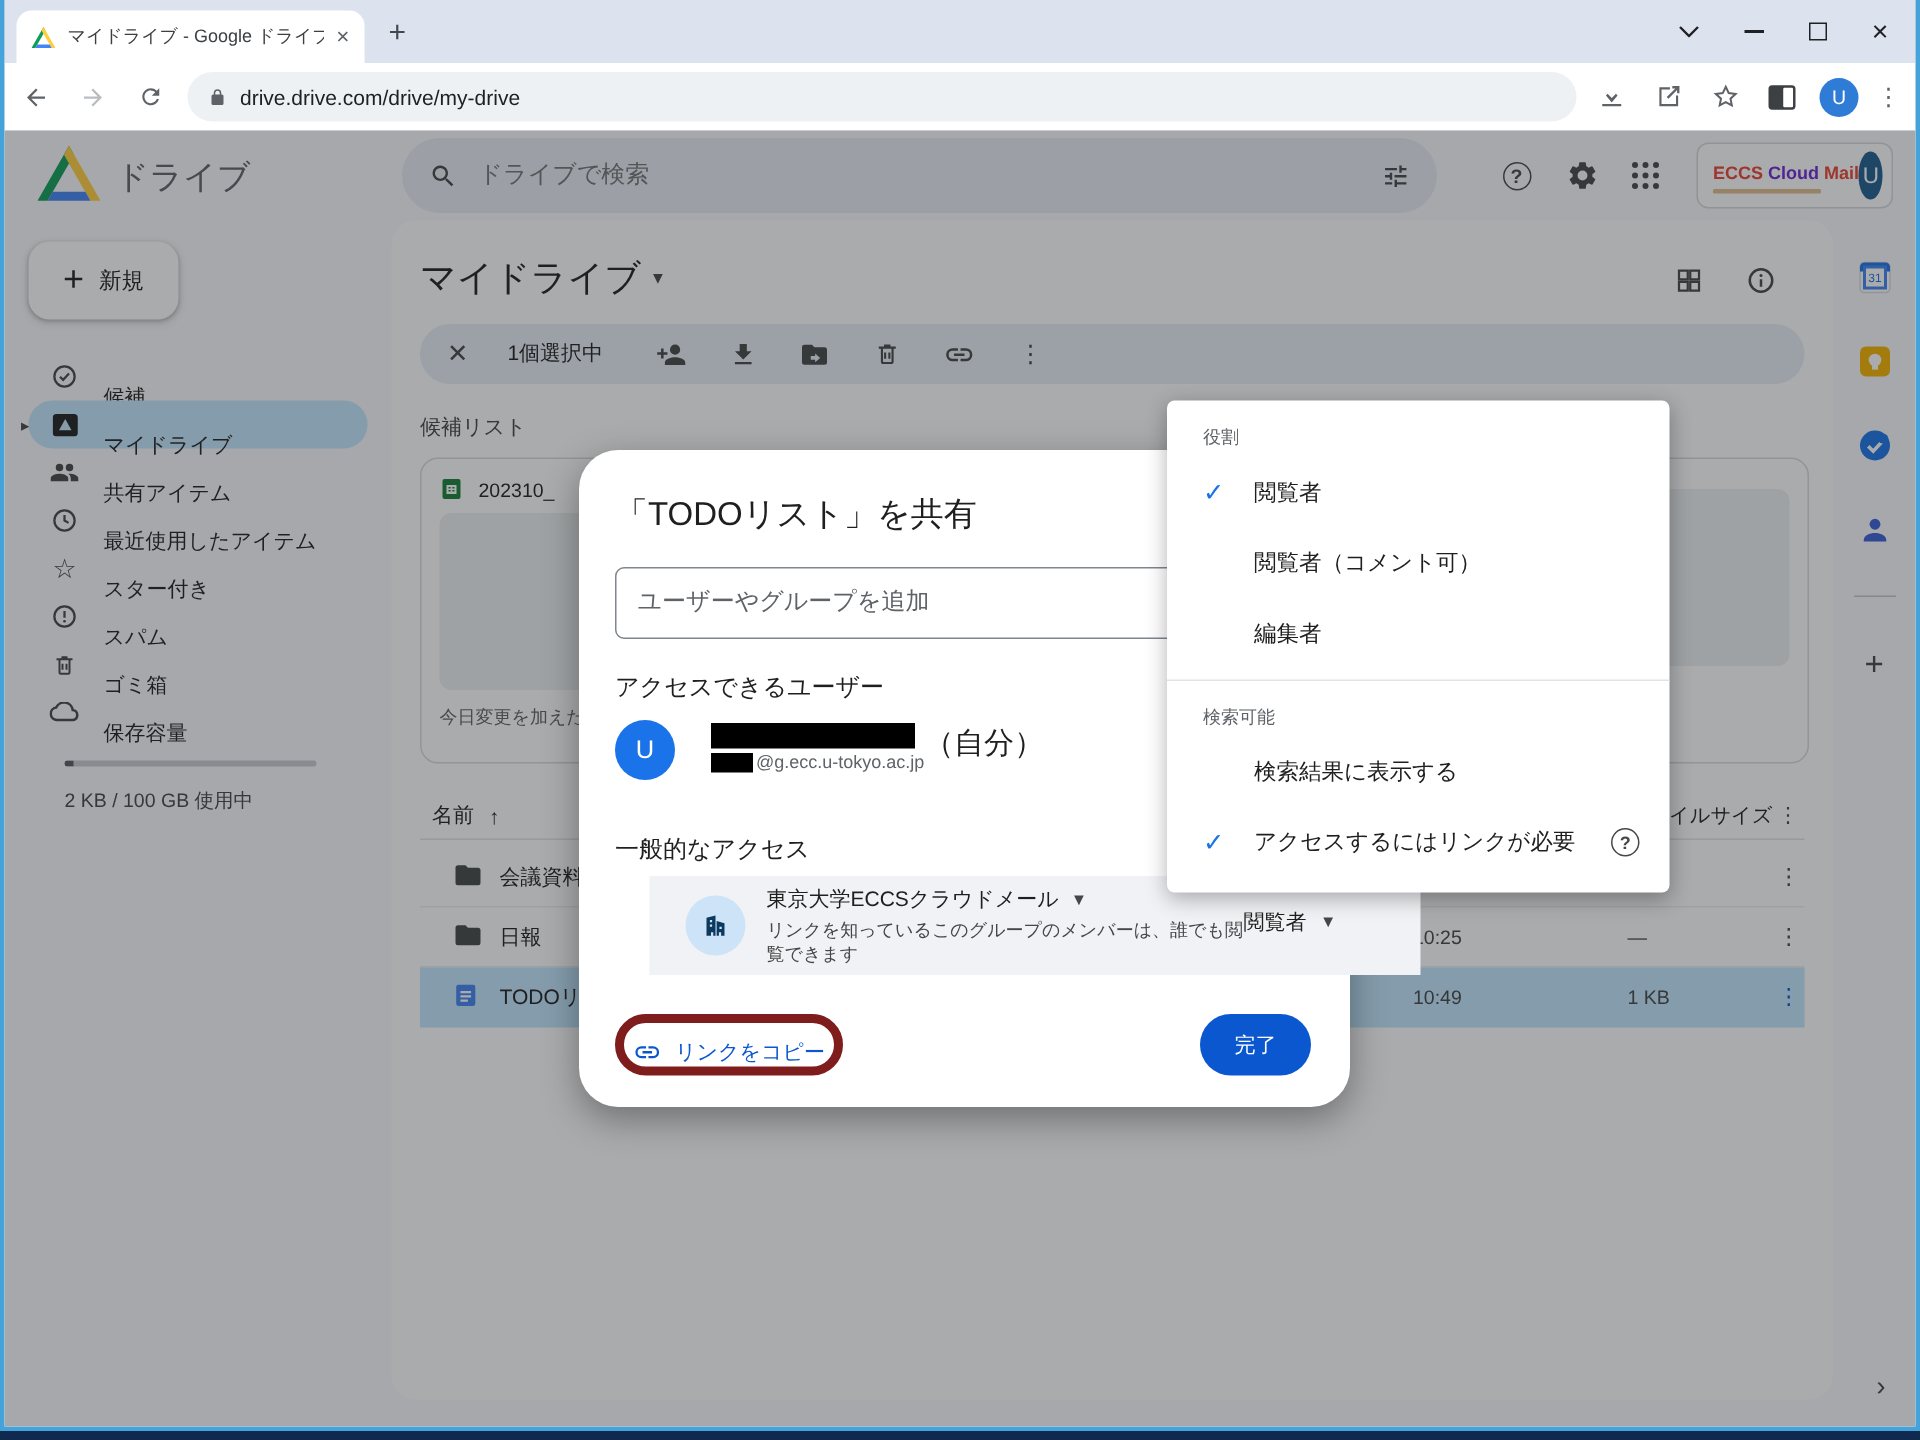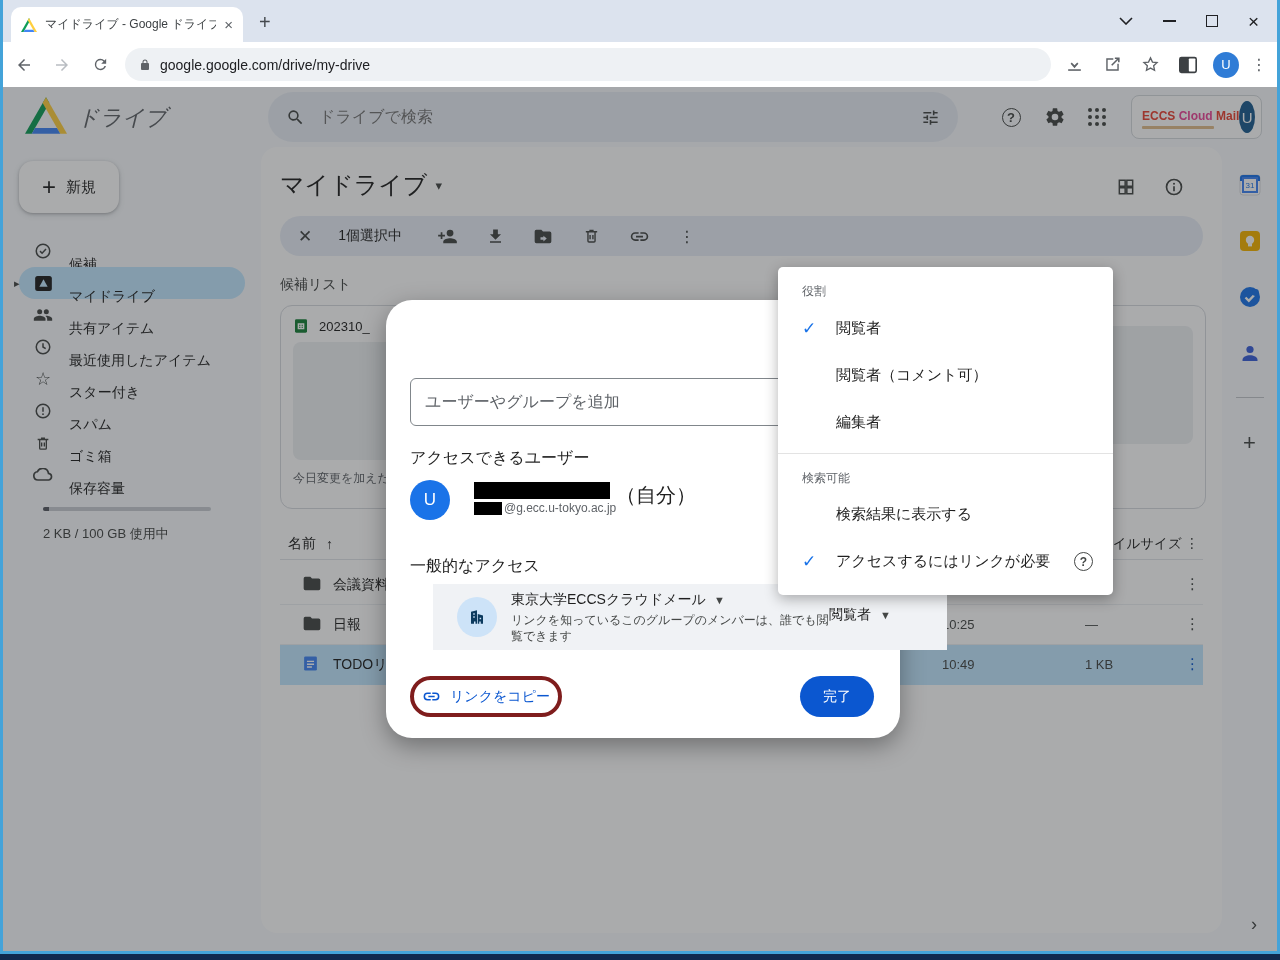--- a/index.html
+++ b/index.html
@@ -30,21 +30,21 @@
   .urltext { font-size:14px; color:#202124; }
   .tb-right { display:flex; align-items:center; gap:12px; padding-right:10px; }
   .tb-ic { width:26px; height:26px; display:flex; align-items:center; justify-content:center; color:#5f6368; }
   .tb-avatar { width:26px; height:26px; border-radius:50%; background:#2f7cd6; color:#fff; font-size:13px; display:flex; align-items:center; justify-content:center; }
   .dots-v { font-size:16px; color:#5f6368; letter-spacing:0; }
 
   
   .drivepage { position:absolute; top:87px; left:0; right:0; bottom:0; background:#f8fafd; }
   .drive-header { position:absolute; top:0; left:0; right:0; height:60px; }
   .drive-logo { position:absolute; left:22px; top:10px; }
-  .drive-name { position:absolute; left:74px; top:16px; font-size:22px; color:#5f6368;font-style:italic; }
+  .drive-name { position:absolute; left:74px; top:16px; font-size:22px; color:#5f6368; }
   .searchbar { position:absolute; left:265px; top:5px; width:690px; height:50px; background:#e9eef6; border-radius:25px;
                display:flex; align-items:center; padding:0 18px; gap:14px; }
   .searchbar input { border:none; outline:none; background:transparent; font-size:16px; color:#444746; flex:1; font-family:inherit; }
   .hd-ic { position:absolute; top:16px; width:28px; height:28px; display:flex; align-items:center; justify-content:center; color:#444746; }
   .help-circ { width:19px; height:19px; border:1.8px solid #444746; border-radius:50%; font-size:13px; display:flex; align-items:center; justify-content:center; color:#444746; font-weight:bold; }
   .eccs-badge { position:absolute; right:15px; top:8px; width:131px; height:44px; background:#fff; border:1px solid #d6dade; border-radius:8px;
                 display:flex; align-items:center; padding:0 6px 0 10px; }
   .eccs-words { flex:1; }
   .eccs-line1 { font-size:12px; font-weight:bold; white-space:nowrap; }
   .eccs-line2 { margin-top:2px; height:3px; width:72px; background:#c9872f; opacity:.55; border-radius:1px; }
@@ -118,22 +118,22 @@
   .owner-self { position:absolute; left:206px; top:4px; font-size:20px; color:#1f1f1f; }
   .redact-mail { position:absolute; left:64px; top:24px; width:28px; height:13px; background:#000; }
   .owner-mail { position:absolute; left:94px; top:23px; font-size:12px; color:#5f6368; }
   .group-row { position:absolute; left:0; top:284px; width:514px; height:66px; background:#f0f2f5;margin-left:47px; }
   .group-av { position:absolute; left:24px; top:13px; width:40px; height:40px; border-radius:50%; background:#cde3f8;
               display:flex; align-items:center; justify-content:center; }
   .group-name { position:absolute; left:78px; top:7px; font-size:14px; color:#1f1f1f; display:flex; align-items:center; gap:8px; }
   .group-name .caret, .group-role .caret { font-size:11px; color:#444746; }
   .group-desc { position:absolute; left:78px; top:28px; width:318px; font-size:12px; color:#444746; line-height:16px; }
   .group-role { position:absolute; left:396px; top:22px; font-size:14px; color:#1f1f1f; display:flex; align-items:center; gap:9px; }
-  .copy-btn { position:absolute; left:24px; top:376px; width:152px; height:41px; border:4px solid #7f1d1d; border-radius:21px; background:#fff;
-              display:flex; align-items:center; justify-content:center; gap:9px; font-size:14px; color:#0b57d0; }
+  .copy-btn { position:absolute; left:24px; top:376px; width:152px; height:41px; border:6px solid #7f1d1d; border-radius:21px; background:#fff;
+              display:flex; align-items:flex-end; justify-content:center; gap:9px; font-size:14px; color:#0b57d0; }
   .done-btn { position:absolute; right:26px; top:376px; width:74px; height:41px; border:none; border-radius:21px; background:#0b57d0;
               color:#fff; font-size:14px; display:flex; align-items:center; justify-content:center; font-family:inherit; }
 
   
   .menu { position:absolute; left:775px; top:267px; width:335px; height:328px; background:#fff; border-radius:5px; z-index:70;
           box-shadow:0 4px 14px rgba(0,0,0,.3); }
   .menu-sec { position:absolute; left:24px; font-size:12px; color:#5f6368; }
   .menu-item { position:absolute; left:0; width:100%; height:47px; display:flex; align-items:center; }
   .mi-check { width:34px; margin-left:24px; font-size:17px; color:#1a73e8; }
   .mi-label { font-size:15px; color:#1f1f1f; }
@@ -189,21 +189,21 @@
       <svg width="17" height="17" viewBox="0 0 24 24">
             <path fill="currentColor" d="M17.65 6.35A7.96 7.96 0 0 0 12 4a8 8 0 1 0 7.73 10h-2.08A6 6 0 1 1 12 6c1.66 0 3.14.69 4.22 1.78L13 11h7V4l-2.35 2.35z"></path>
           </svg>
     </span>
     <div class="urlpill">
       <span>
         <svg width="12" height="14" viewBox="0 0 24 24">
               <path fill="#5f6368" d="M18 8h-1V6a5 5 0 0 0-10 0v2H6a2 2 0 0 0-2 2v10a2 2 0 0 0 2 2h12a2 2 0 0 0 2-2V10a2 2 0 0 0-2-2zM9 6a3 3 0 0 1 6 0v2H9V6z"></path>
             </svg>
       </span>
-      <span class="urltext">google.google.com/drive/my-drive</span>
+      <span class="urltext">drive.drive.com/drive/my-drive</span>
     </div>
     <div class="tb-right">
       <span class="tb-ic">
         <svg width="19" height="19" viewBox="0 0 24 24">
               <path fill="currentColor" d="M12 3v10l3.5-3.5 1.4 1.4L12 16.8 7.1 10.9l1.4-1.4L12 13V3h0z"></path>
               <path fill="currentColor" d="M4 18h16v2H4z"></path>
             </svg>
       </span>
       <span class="tb-ic">
         <svg width="19" height="19" viewBox="0 0 24 24">
@@ -273,21 +273,21 @@
                 <circle cx="2" cy="16" r="2"></circle>
                 <circle cx="9" cy="16" r="2"></circle>
                 <circle cx="16" cy="16" r="2"></circle>
               </g>
         </svg>
       </span>
       <div class="eccs-badge">
         <span class="eccs-words">
           <span class="eccs-line1">
             <span style="color:#ea4335">ECCS</span>
-            <span style="color:#ec4899">Cloud</span>
+            <span style="color:#6d28d9">Cloud</span>
             <span style="color:#ea4335">Mail</span>
           </span>
           <span class="eccs-line2" style="display:block"></span>
         </span>
         <span class="eccs-avatar">U</span>
       </div>
     </div>
 
     <div class="sidebar">
       <div class="new-btn">
@@ -516,20 +516,21 @@
       </span>
       <span class="rail-div"></span>
       <span class="rail-plus">+</span>
     </div>
     <span class="rail-chevron">›</span>
   </div>
 
   <div class="scrim"></div>
 
   <div class="dialog">
+    <div class="dlg-title">「TODOリスト」を共有</div>
     <input class="dlg-input" placeholder="ユーザーやグループを追加" style="">
     <div class="dlg-sec" style="top:148px">アクセスできるユーザー</div>
 
     <div class="owner-row">
       <span class="owner-av">U</span>
       <span class="redact-name"></span>
       <span class="owner-self">（自分）</span>
       <span class="redact-mail"></span>
       <span class="owner-mail">@g.ecc.u-tokyo.ac.jp</span>
     </div>

